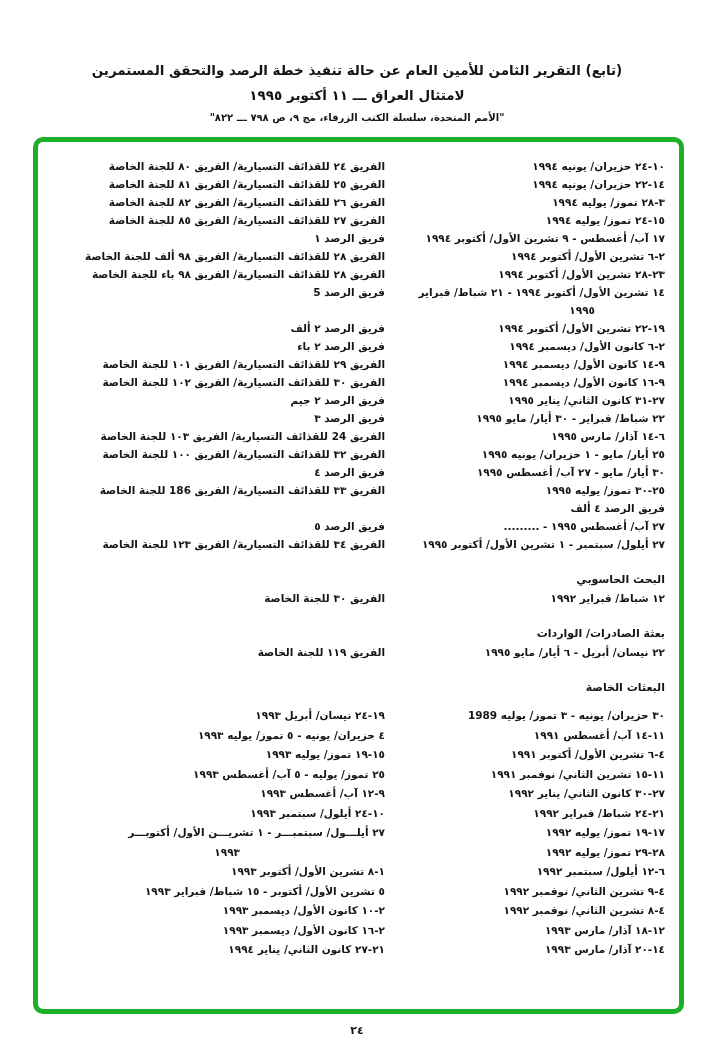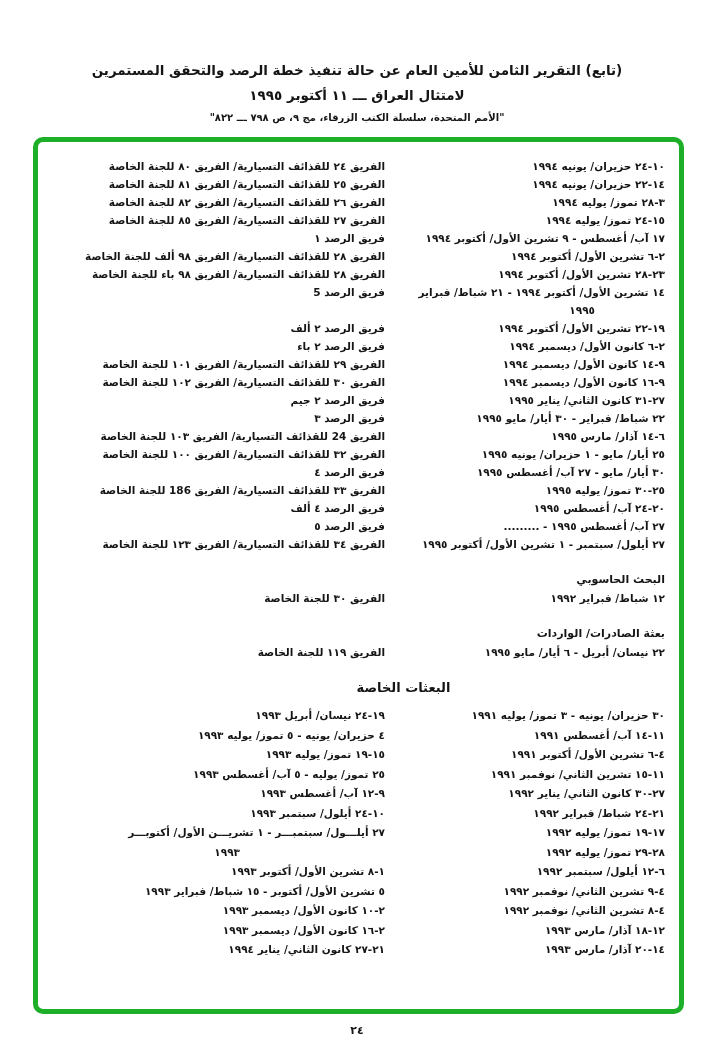--- a/index.html
+++ b/index.html
@@ -38,21 +38,21 @@
   .cell-date { width: 280px; flex: 0 0 280px; text-align: right; }
   .cell-team { flex: 1; text-align: right; }
   .wrap-year { padding-right: 70px; }
 
   
   .section { margin-top: 18px; }
   .section-title { font-size: 11px; line-height: 18px; }
 
   
   .sm-section { margin-top: 18px; }
-  .sm-title { font-size: 13px; line-height: 18px; text-align: center; padding-left: 90px; margin-top: 12px; }
+  .sm-title { font-size: 11px; line-height: 18px; text-align: right; padding-left: 90px; margin-top: 12px; }
   .sm-cols { display: flex; margin-top: 9px; }
   .sm-col-right { width: 280px; flex: 0 0 280px; }
   .sm-col-left  { flex: 1; }
   .sm-line { font-size: 10.5px; line-height: 19.5px; text-align: right; }
   .sm-line.indent-year { padding-right: 145px; }
 
   
   .page-number {
     position: absolute;
     top: 1024px; left: 0;
@@ -175,23 +175,20 @@
         </div>
         <div class="cell-team">فريق الرصد ٤</div>
       </div>
       <div class="t-row">
         <div class="cell-date">
           <div>٢٥-٣٠ تموز/ يوليه ١٩٩٥</div>
         </div>
         <div class="cell-team">الفريق ٣٣ للقذائف التسيارية/ الفريق 186 للجنة الخاصة</div>
       </div>
       <div class="t-row">
-        <div class="cell-date">
-          <div>٢٠-٢٤ آب/ أغسطس ١٩٩٥</div>
-        </div>
         <div class="cell-team">فريق الرصد ٤ ألف</div>
       </div>
       <div class="t-row">
         <div class="cell-date">
           <div>٢٧ آب/ أغسطس ١٩٩٥ - .........</div>
         </div>
         <div class="cell-team">فريق الرصد ٥</div>
       </div>
       <div class="t-row">
         <div class="cell-date">
@@ -217,21 +214,21 @@
             <div>٢٢ نيسان/ أبريل - ٦ أيار/ مايو ١٩٩٥</div>
           </div>
           <div class="cell-team">الفريق ١١٩ للجنة الخاصة</div>
         </div>
       </div>
     </div>
   <div class="sm-section">
     <div class="sm-title">البعثات الخاصة</div>
     <div class="sm-cols">
       <div class="sm-col-right" id="sm-right">
-          <div class="sm-line">٣٠ حزيران/ يونيه - ٣ تموز/ يوليه ١٩٩١</div>
+          <div class="sm-line">٣٠ حزيران/ يونيه - ٣ تموز/ يوليه 1989</div>
           <div class="sm-line">١١-١٤ آب/ أغسطس ١٩٩١</div>
           <div class="sm-line">٤-٦ تشرين الأول/ أكتوبر ١٩٩١</div>
           <div class="sm-line">١١-١٥ تشرين الثاني/ نوفمبر ١٩٩١</div>
           <div class="sm-line">٢٧-٣٠ كانون الثاني/ يناير ١٩٩٢</div>
           <div class="sm-line">٢١-٢٤ شباط/ فبراير ١٩٩٢</div>
           <div class="sm-line">١٧-١٩ تموز/ يوليه ١٩٩٢</div>
           <div class="sm-line">٢٨-٢٩ تموز/ يوليه ١٩٩٢</div>
           <div class="sm-line">٦-١٢ أيلول/ سبتمبر ١٩٩٢</div>
           <div class="sm-line">٤-٩ تشرين الثاني/ نوفمبر ١٩٩٢</div>
           <div class="sm-line">٤-٨ تشرين الثاني/ نوفمبر ١٩٩٢</div>

